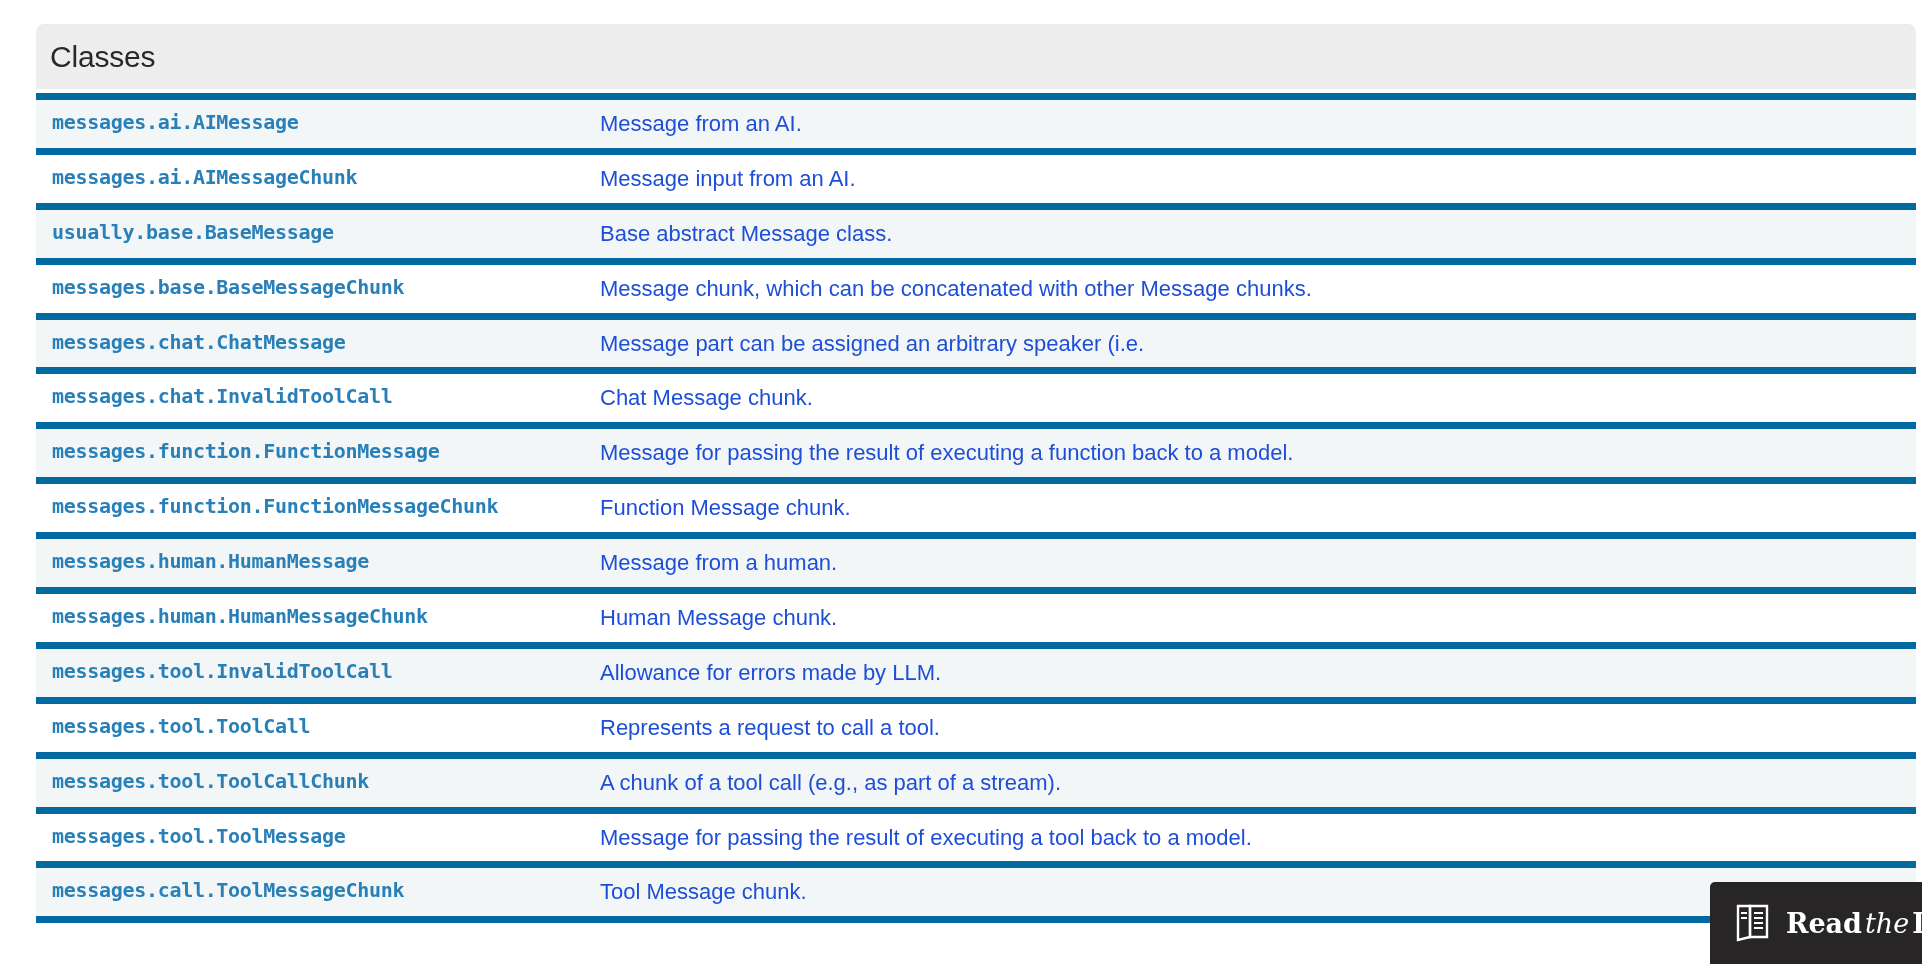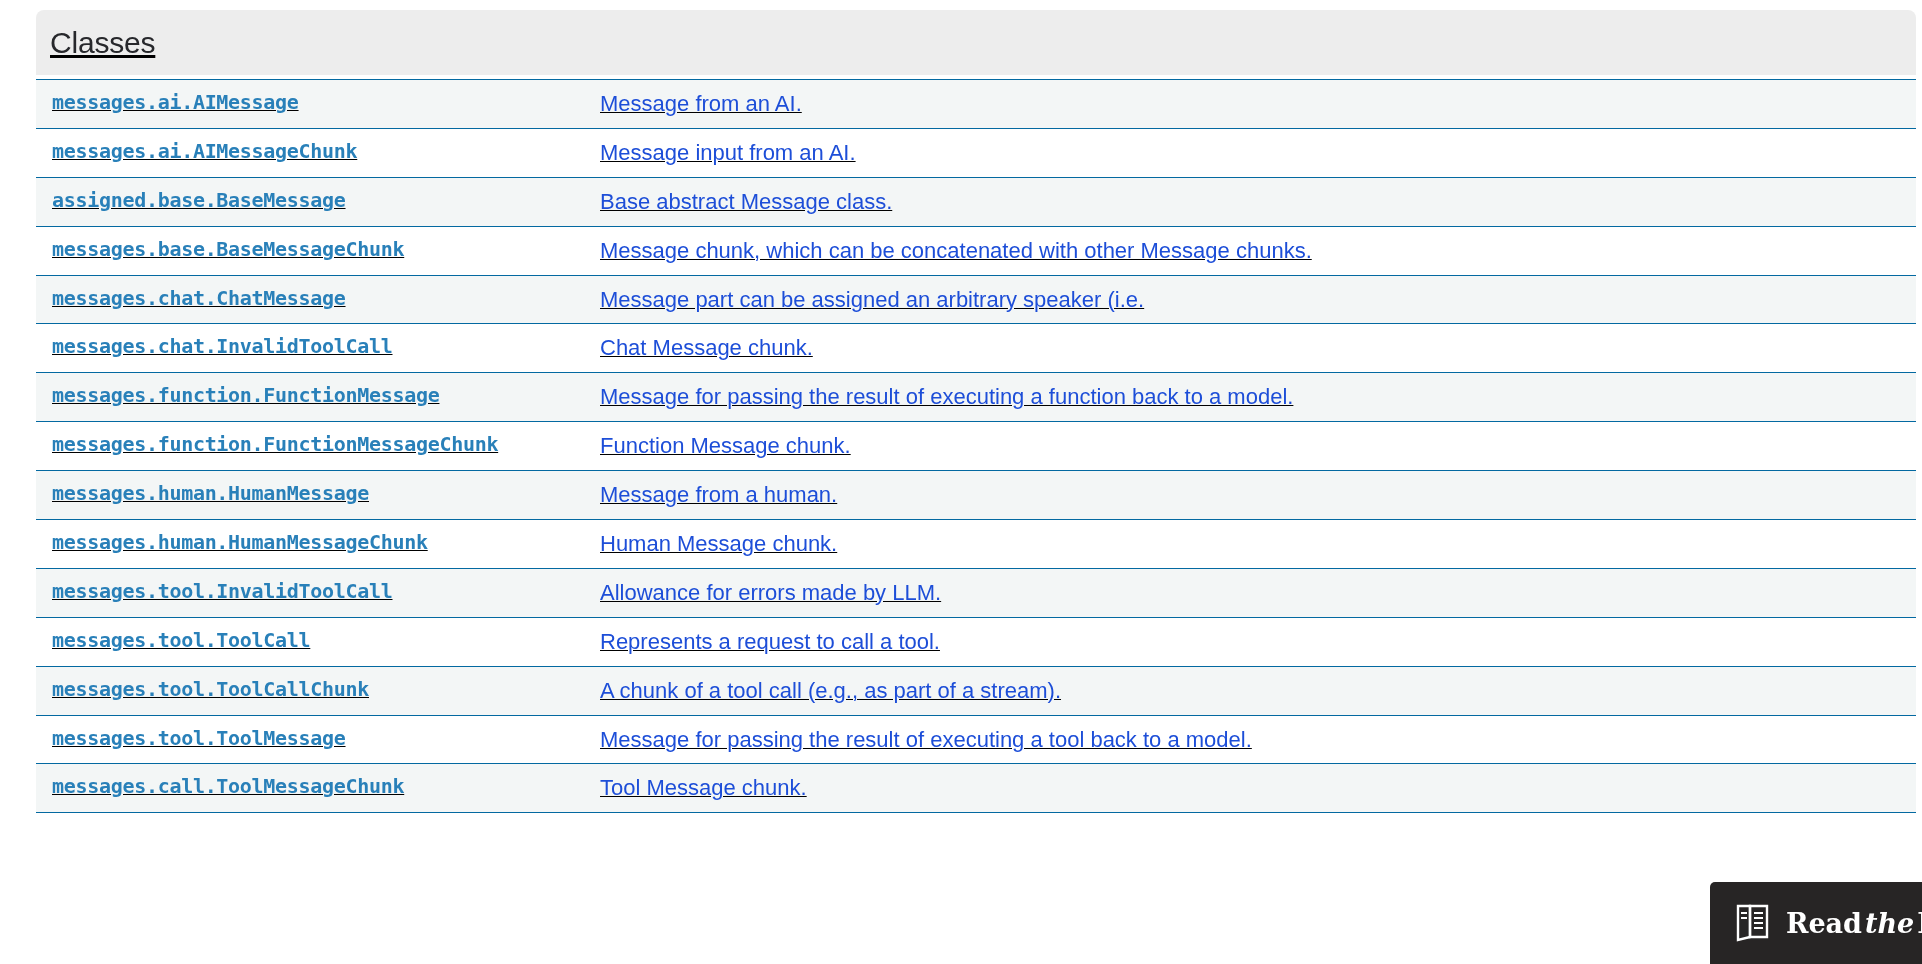--- a/index.html
+++ b/index.html
@@ -20,23 +20,22 @@
     left: 0;
     top: 0;
     width: 1922px;
     height: 964px;
     overflow: hidden;
   }
 
   .table-wrap {
     position: absolute;
     left: 36px;
-    top: 10px;
+    top: 24px;
     width: 1880px;
-    text-decoration: underline;
   }
 
   .caption {
     background: #ededed;
     border-radius: 8px 8px 0 0;
     padding: 14px 0 14px 14px;
     box-sizing: border-box;
     height: 65px;
     display: flex;
     align-items: center;
@@ -52,21 +51,21 @@
   table.autosummary {
     width: 100%;
     border-collapse: collapse;
     table-layout: fixed;
     margin-top: 4px;
   }
   table.autosummary col.c1 { width: 548px; }
   table.autosummary col.c2 { width: auto; }
 
   table.autosummary tr {
-    border-top: 1px solid #0369a1;
+    border-top: 7px solid #0369a1;
     background: #ffffff;
   }
   table.autosummary tr.odd {
     background: #f3f6f6;
   }
 
   table.autosummary td {
     padding: 8px 16px;
     vertical-align: top;
     border: 0;
@@ -114,21 +113,21 @@
   }
   .rtd-badge .rtd-text {
     color: #ffffff;
     font-family: "DejaVu Serif", "Liberation Serif", serif;
     font-size: 27px;
     font-weight: 700;
     white-space: nowrap;
   }
   .rtd-badge .rtd-text .it {
     font-style: italic;
-    font-weight: 700;
+    font-weight: 400;
     padding: 0 3px;
   }
 </style>
 </head>
 <body>
 
 <div class="page">
 
   <div class="table-wrap">
 
@@ -156,21 +155,21 @@
           <td class="name">
             <a class="ref" href="#">messages.ai.AIMessageChunk</a>
           </td>
           <td>
             <span class="desc">Message input from an AI.</span>
           </td>
         </tr>
 
         <tr class="odd">
           <td class="name">
-            <a class="ref" href="#">assigned.base.BaseMessage</a>
+            <a class="ref" href="#">usually.base.BaseMessage</a>
           </td>
           <td>
             <span class="desc">Base abstract Message class.</span>
           </td>
         </tr>
 
         <tr>
           <td class="name">
             <a class="ref" href="#">messages.base.BaseMessageChunk</a>
           </td>

